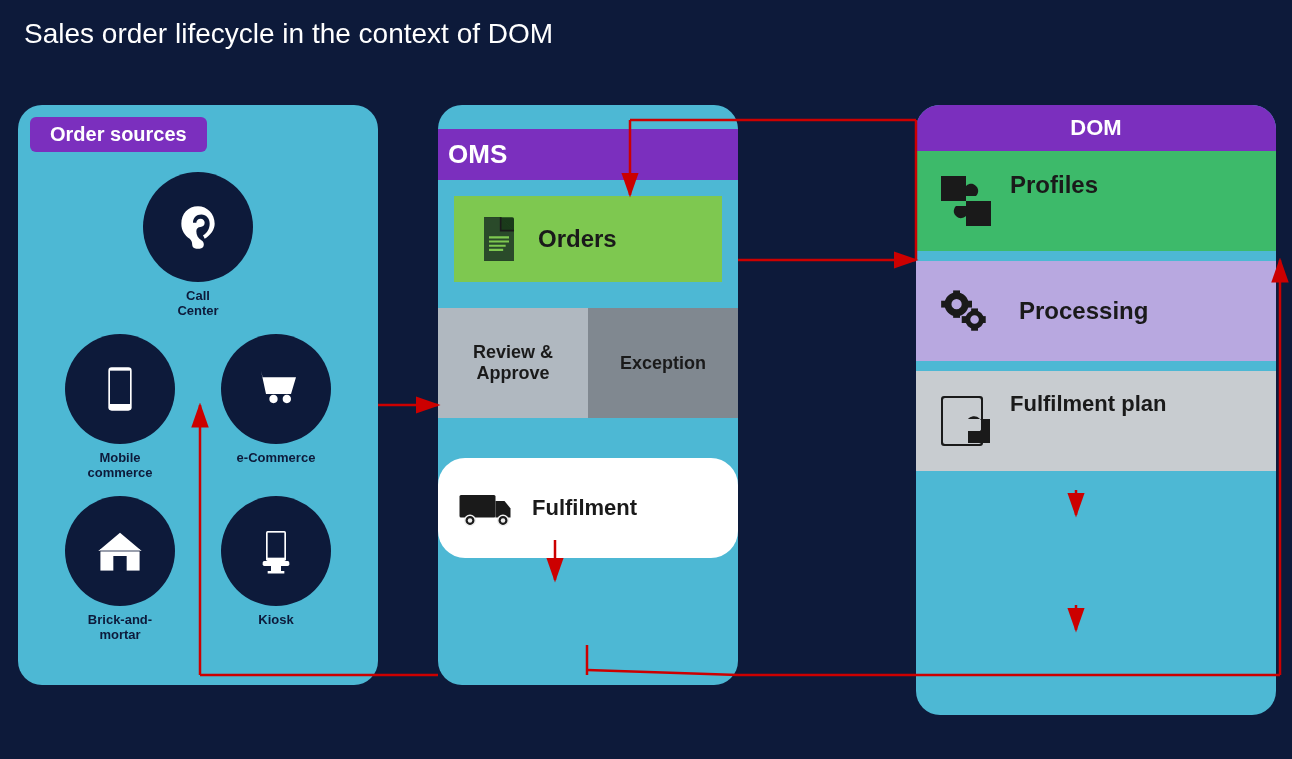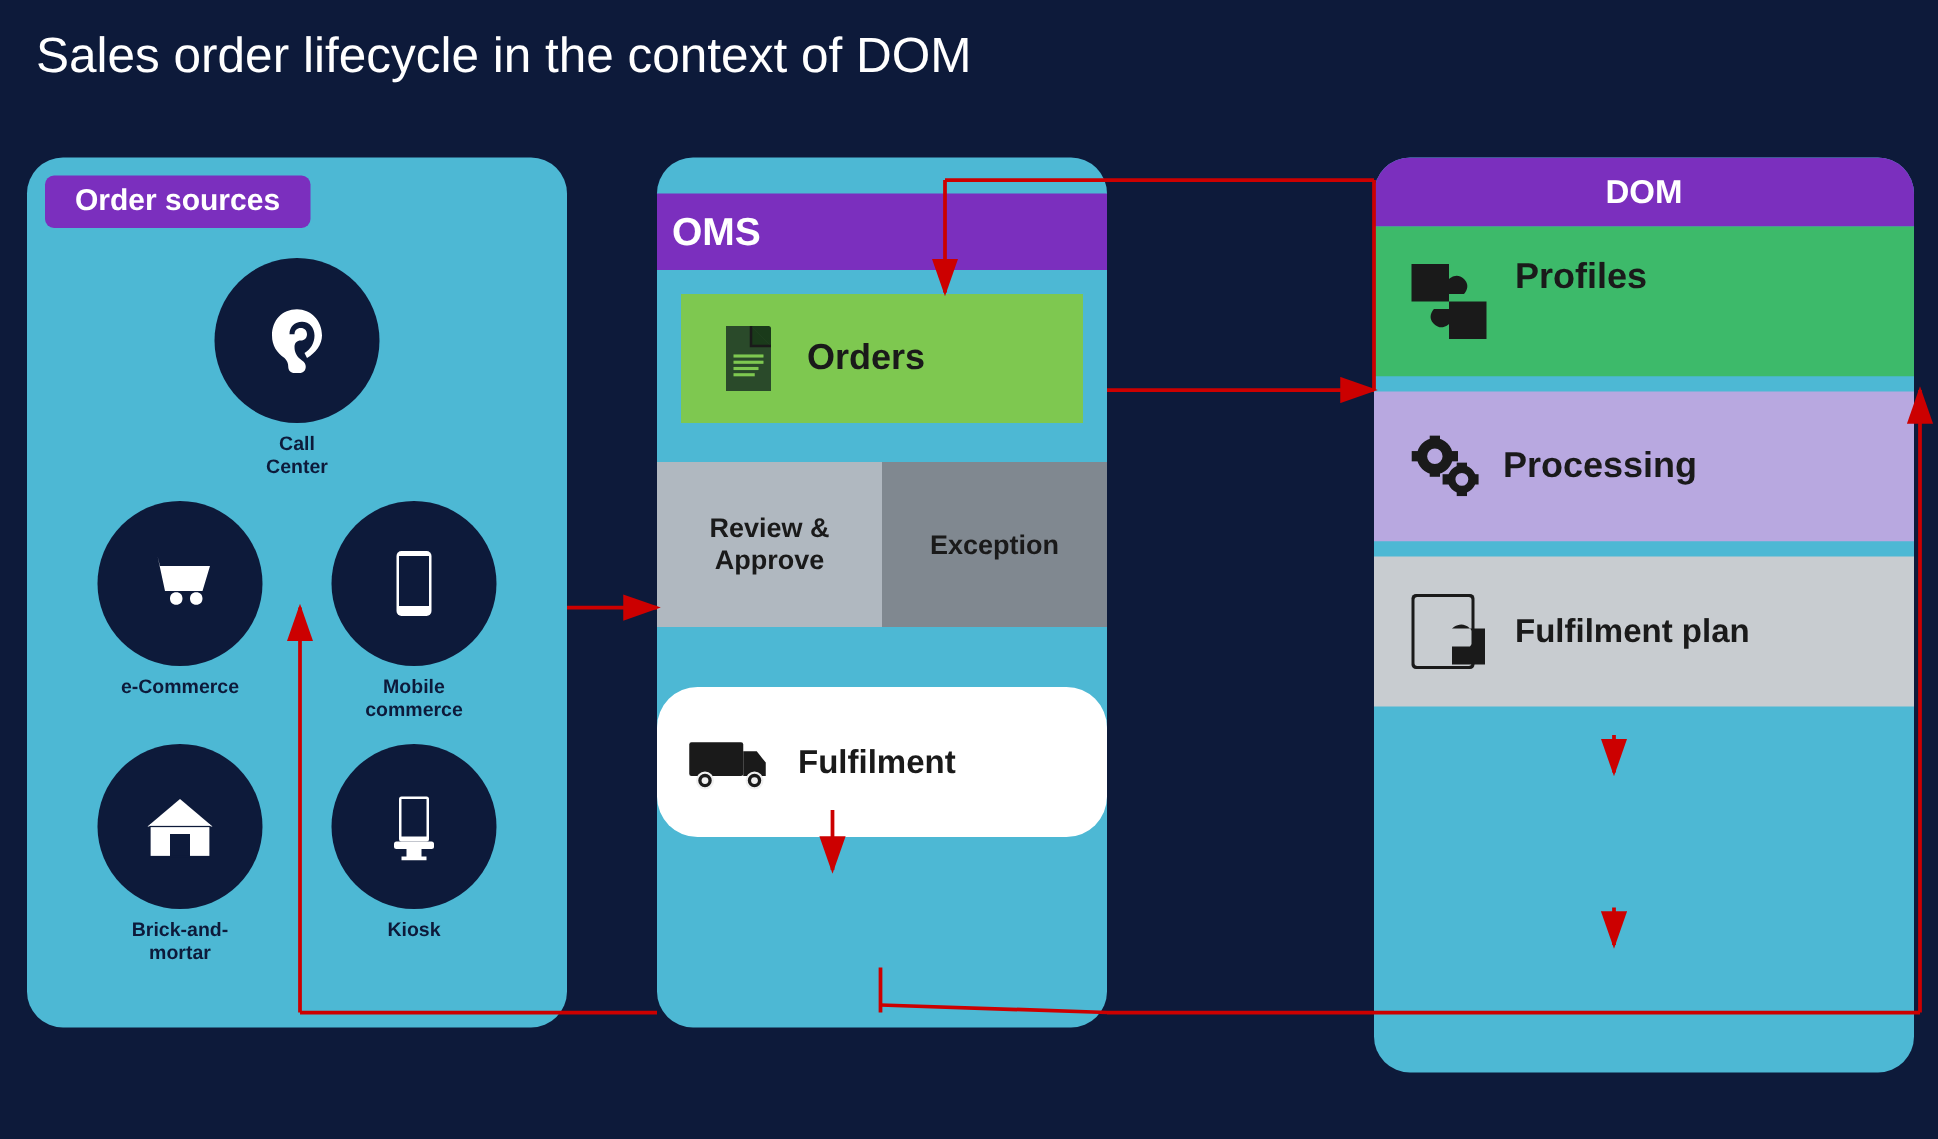--- a/index.html
+++ b/index.html
@@ -7,21 +7,21 @@
       background-color: #0d1a3a;
       font-family: 'Segoe UI', Arial, sans-serif;
       color: white;
       width: 1292px;
       height: 759px;
       overflow: hidden;
       position: relative;
     }
 
     .page-title {
-      font-size: 33px;
+      font-size: 28px;
       font-weight: 300;
       color: white;
       padding: 18px 24px 10px 24px;
     }
 
     .diagram-area {
       position: absolute;
       top: 75px;
       left: 0;
       width: 1199px;
@@ -211,34 +211,34 @@
       font-size: 24px;
       font-weight: 700;
       color: #1a1a1a;
     }
 
     .dom-processing-section {
       background-color: #b8a8e0;
       display: flex;
       align-items: center;
       padding: 20px 20px;
-      gap: 6px;
+      gap: 23px;
       min-height: 90px;
     }
 
     .dom-processing-text {
       font-size: 24px;
       font-weight: 700;
       color: #1a1a1a;
     }
 
     .dom-fulfilment-section {
       background-color: #c8ccd0;
       display: flex;
-      align-items: center;
+      align-items: flex-start;
       padding: 20px 20px;
       gap: 14px;
       min-height: 90px;
     }
 
     .dom-fulfilment-text {
       font-size: 22px;
       font-weight: 700;
       color: #1a1a1a;
     }
@@ -281,40 +281,40 @@
     
     <div class="circles-container">
 
       <div class="circle-item circle-top">
         <div class="circle-icon">
           <svg viewBox="0 0 60 60" fill="white">
             <path d="M30 5 C18 5 10 14 10 26 C10 34 14 40 20 44 C22 46 23 48 23 51 C23 54 25 56 28 56 L32 56 C35 56 37 54 37 51 C37 49 36 47 34 46 C30 43 28 40 28 35 C28 32 30 30 33 30 C36 30 38 28 38 25 C38 22 36 20 33 20 C30 20 28 22 28 25 L24 25 C24 19 28 15 34 15 C40 15 44 20 44 26 C44 32 41 37 36 40 L38 44 C45 40 50 33 50 26 C50 14 41 5 30 5Z"></path>
           </svg>
         </div>
         <div class="circle-label">Call<br>Center</div>
-      </div>
-
-      <div class="circle-item">
-        <div class="circle-icon">
-          <svg viewBox="0 0 60 60" fill="white">
-            <path d="M5 8 L12 8 L18 36 L48 36 L54 16 L14 16 L12 8 Z M22 42 C22 45 24 47 27 47 C30 47 32 45 32 42 C32 39 30 37 27 37 C24 37 22 39 22 42Z M38 42 C38 45 40 47 43 47 C46 47 48 45 48 42 C48 39 46 37 43 37 C40 37 38 39 38 42Z"></path>
-          </svg>
-        </div>
-        <div class="circle-label">e-Commerce</div>
       </div>
 
       <div class="circle-item">
         <div class="circle-icon">
           <svg viewBox="0 0 60 60" fill="white">
             <rect x="16" y="4" width="28" height="52" rx="4" ry="4" fill="white"></rect>
             <rect x="18" y="8" width="24" height="40" fill="#0d1a3a"></rect>
             <circle cx="30" cy="52" r="2" fill="white"></circle>
           </svg>
         </div>
         <div class="circle-label">Mobile<br>commerce</div>
+      </div>
+
+      <div class="circle-item">
+        <div class="circle-icon">
+          <svg viewBox="0 0 60 60" fill="white">
+            <path d="M5 8 L12 8 L18 36 L48 36 L54 16 L14 16 L12 8 Z M22 42 C22 45 24 47 27 47 C30 47 32 45 32 42 C32 39 30 37 27 37 C24 37 22 39 22 42Z M38 42 C38 45 40 47 43 47 C46 47 48 45 48 42 C48 39 46 37 43 37 C40 37 38 39 38 42Z"></path>
+          </svg>
+        </div>
+        <div class="circle-label">e-Commerce</div>
       </div>
 
       <div class="circle-item">
         <div class="circle-icon">
           <svg viewBox="0 0 60 60" fill="white">
             <rect x="6" y="28" width="48" height="26" fill="white"></rect>
             <polygon points="4,30 30,8 56,30" fill="white"></polygon>
             <rect x="22" y="36" width="16" height="18" fill="#0d1a3a"></rect>
             <rect x="6" y="30" width="48" height="24" fill="none" stroke="#0d1a3a" stroke-width="1"></rect>
           </svg>

